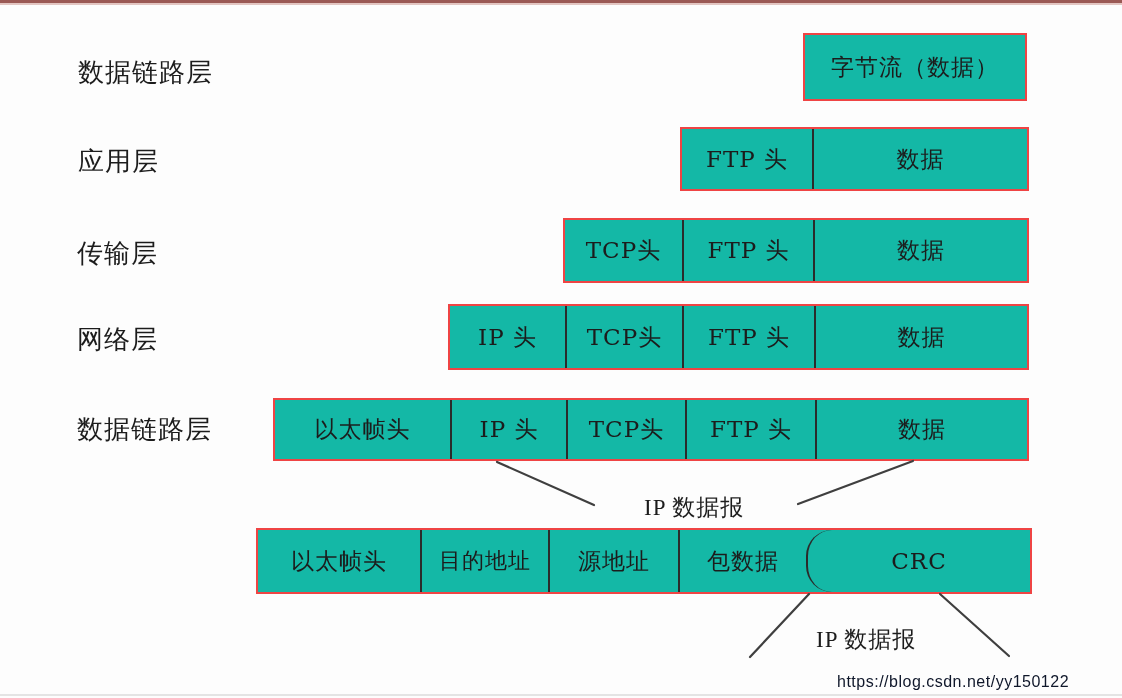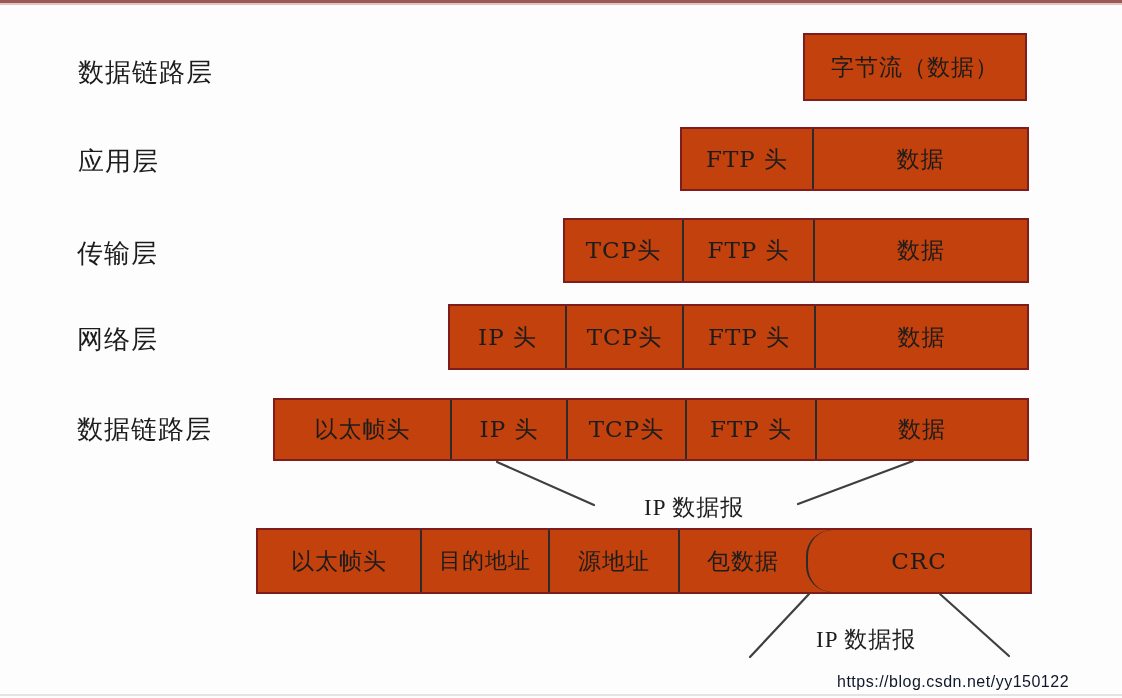--- a/index.html
+++ b/index.html
@@ -19,22 +19,22 @@
     position:absolute;
     font-size:26px;
     font-weight:500;
     letter-spacing:1px;
     white-space:nowrap;
   }
   .prow{
     position:absolute;
     display:flex;
     box-sizing:border-box;
-    border:2px solid #7f1d1d;
-    background:#c2410c;
+    border:2px solid #ef4444;
+    background:#14b8a6;
   }
   .pcell{
     box-sizing:border-box;
     display:flex;
     align-items:center;
     justify-content:center;
     font-size:23px;
     letter-spacing:1px;
     white-space:nowrap;
     font-family:"DejaVu Serif","Liberation Serif",serif;

